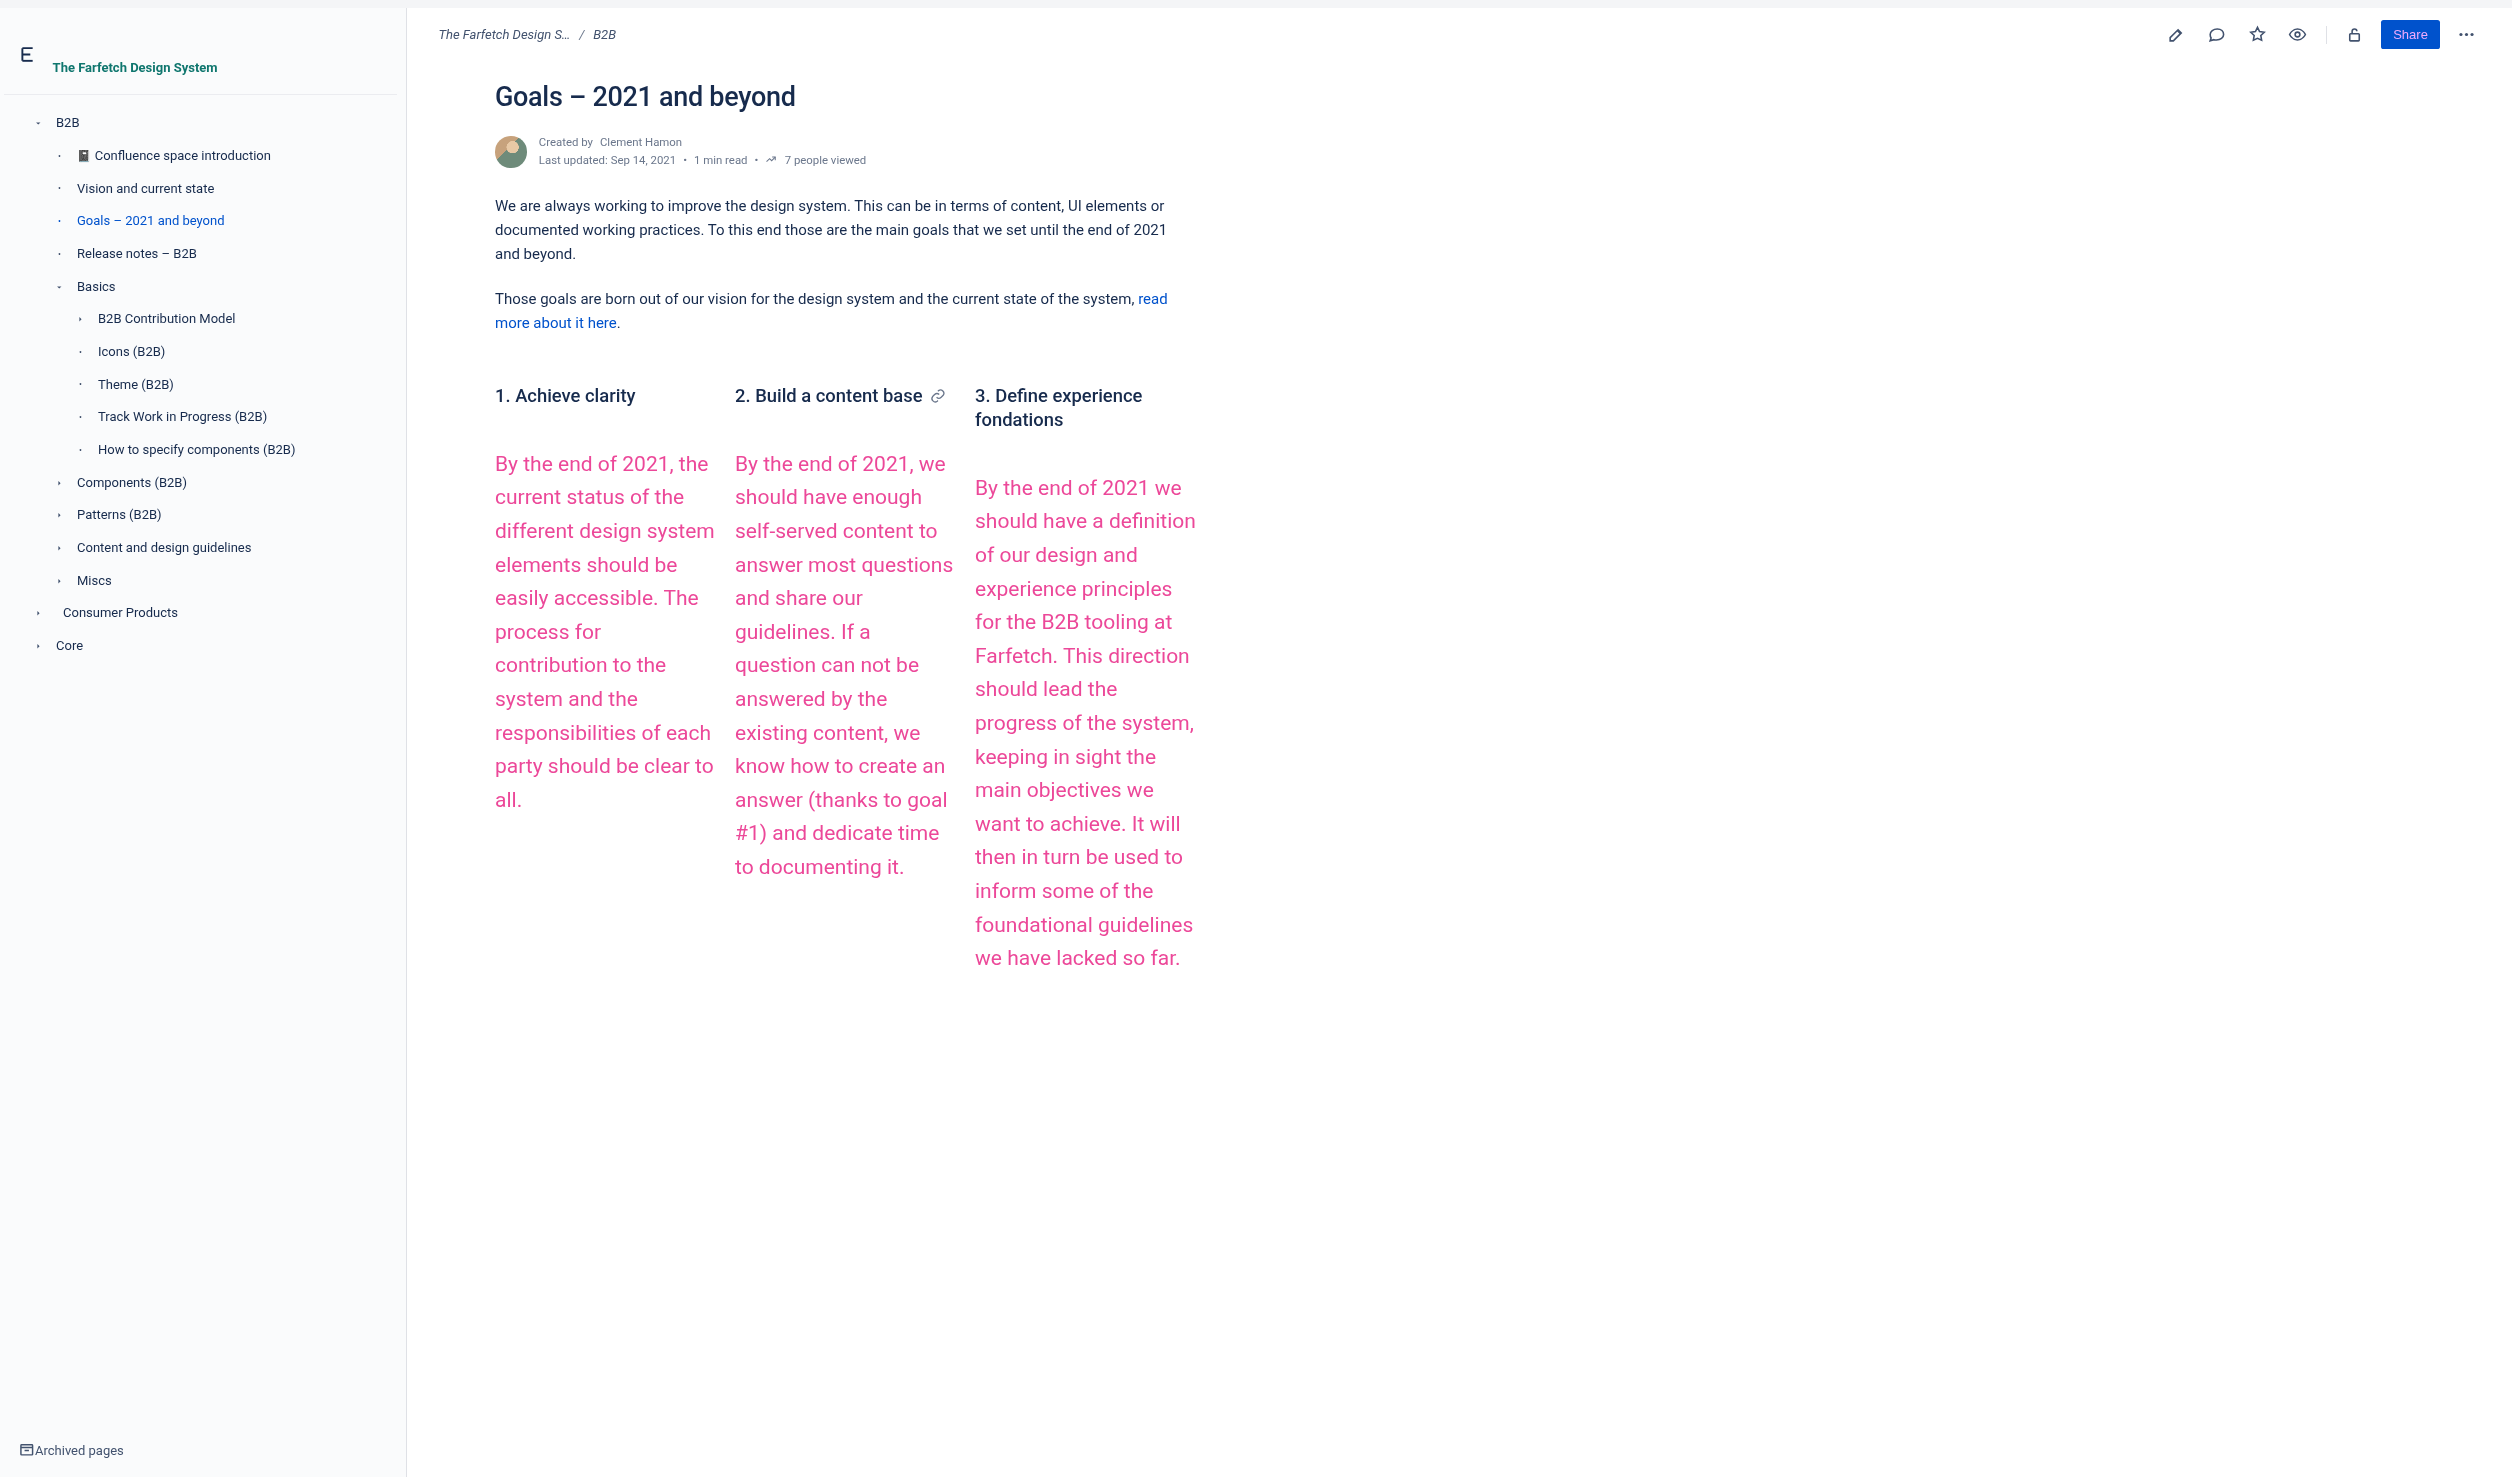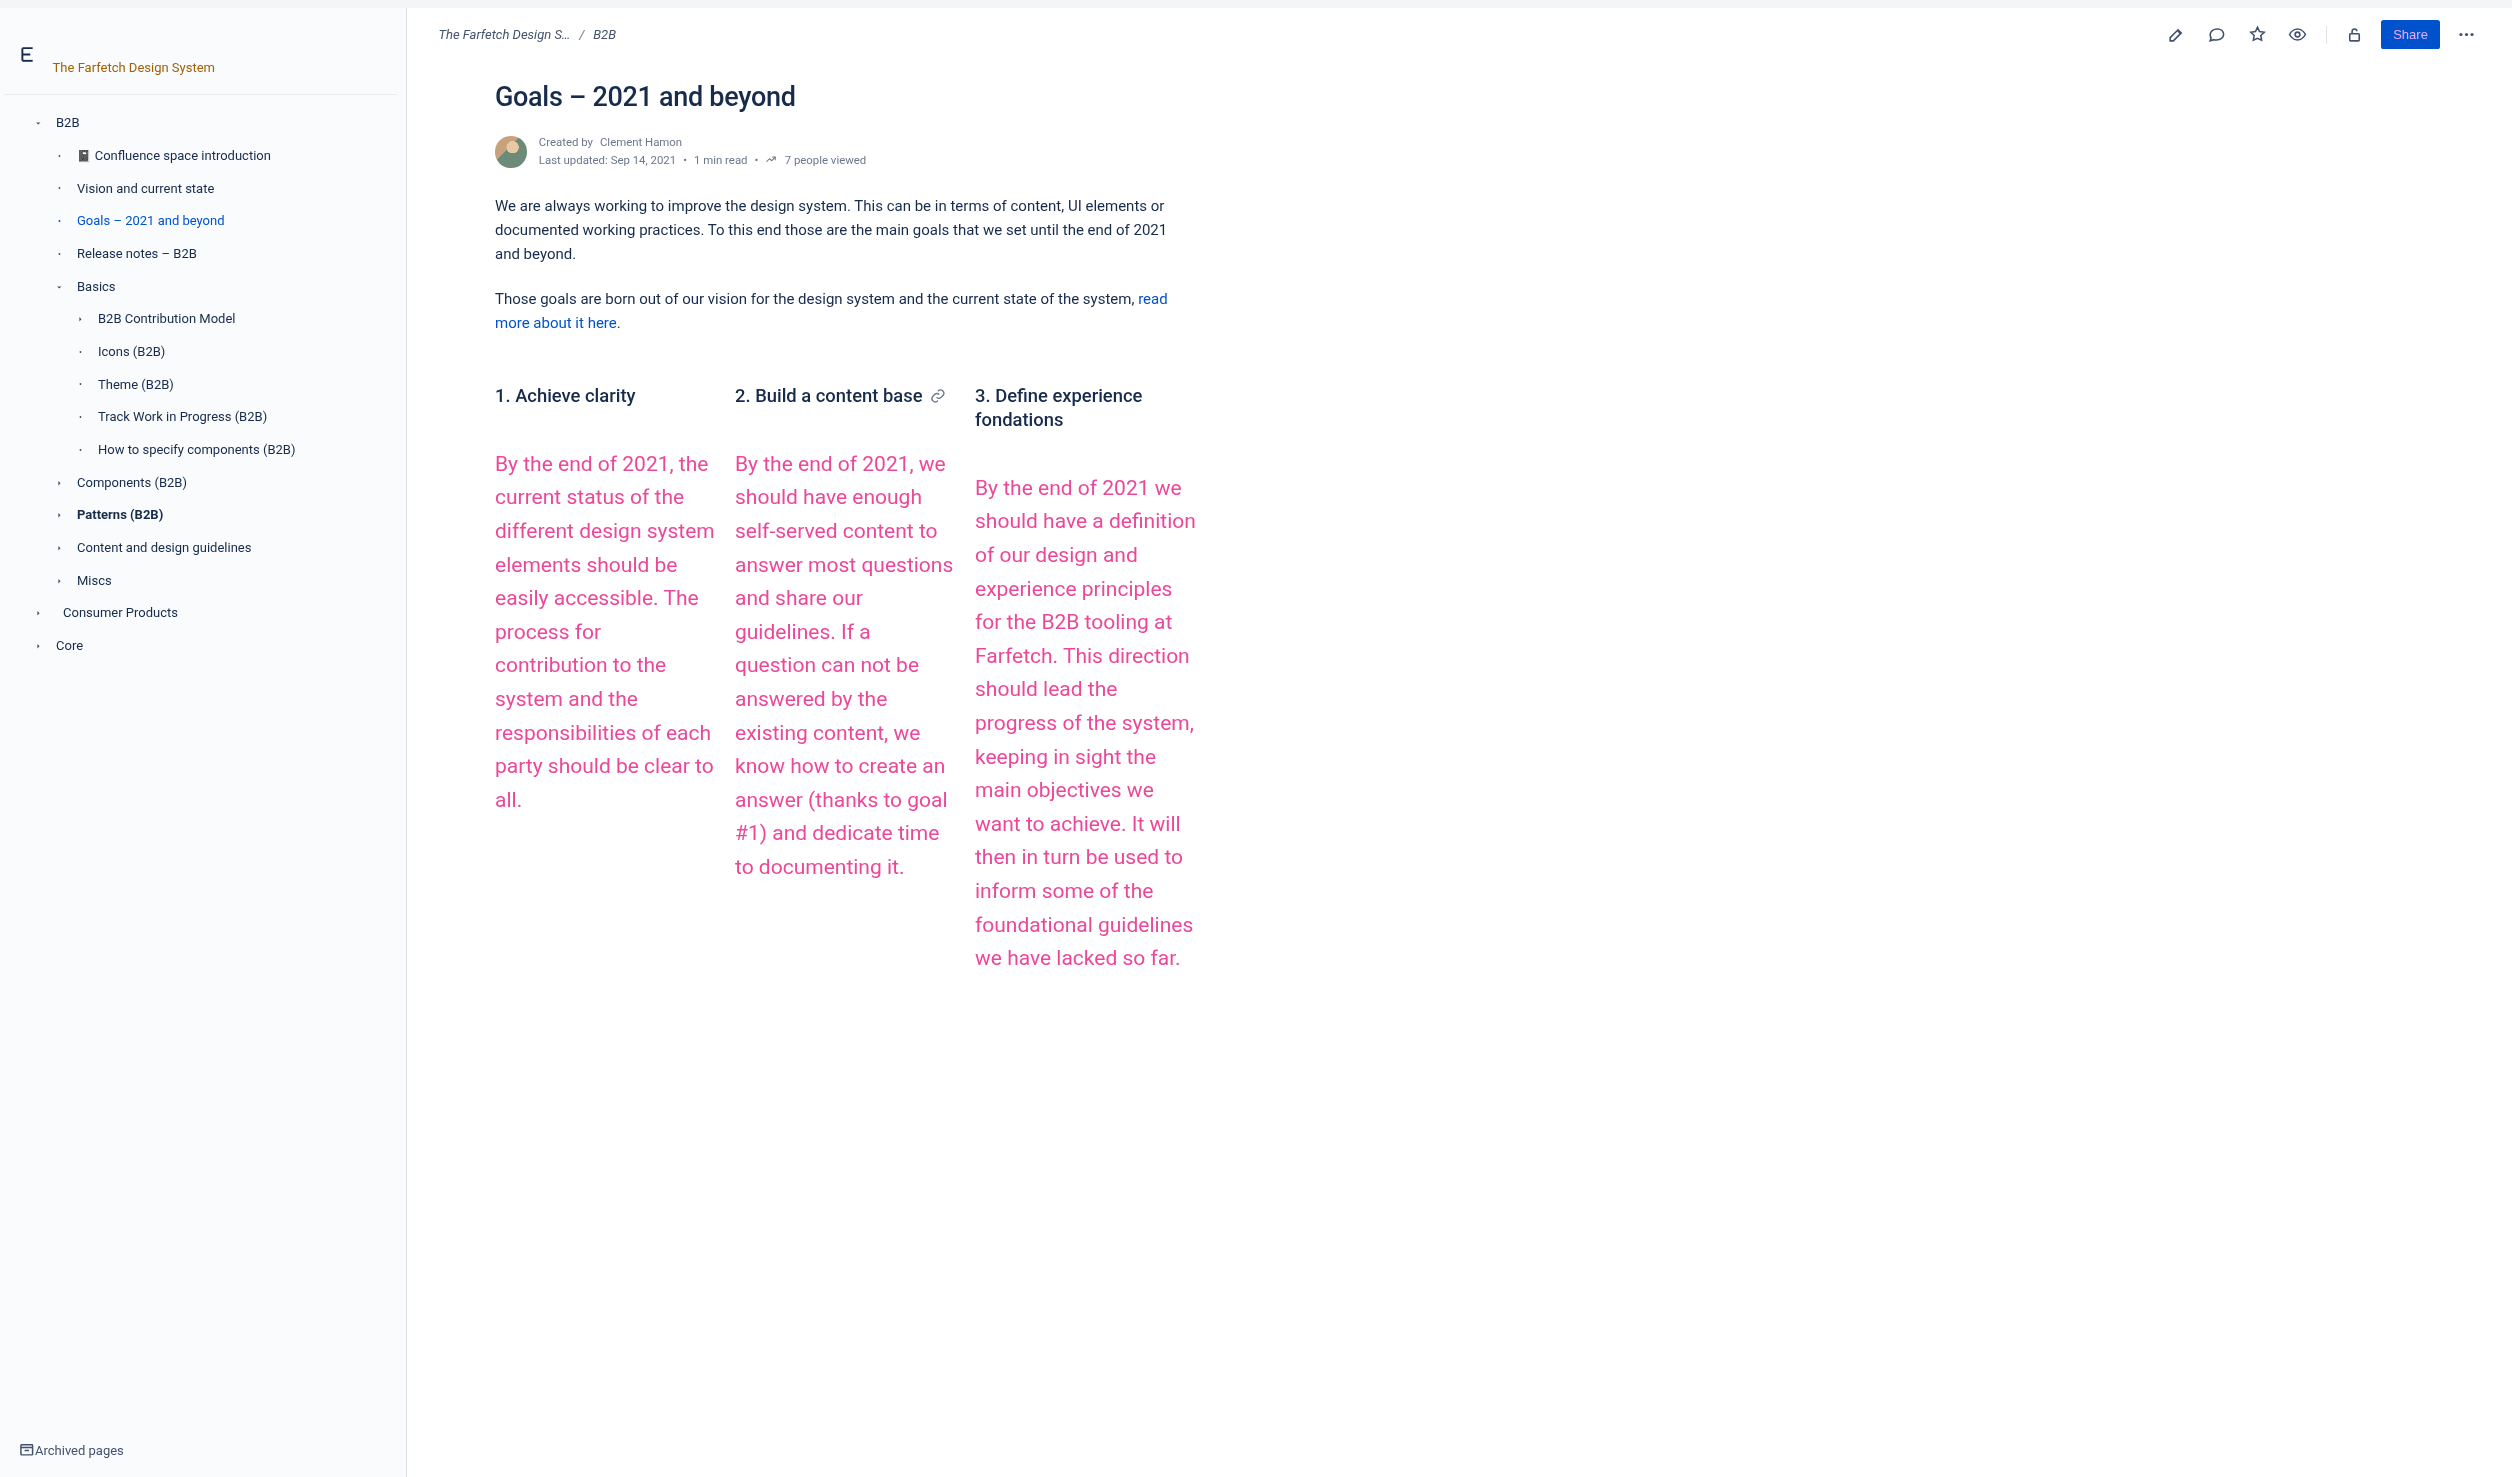--- a/index.html
+++ b/index.html
@@ -33,22 +33,22 @@
     border-bottom: 0.9px solid #EBECF0;
     margin: 0 8.8px 8.8px 3.5px;
   }
   .space-logo {
     width: 21px; height: 21px;
     display: flex; align-items: center; justify-content: center;
   }
   .space-logo svg { width: 19px; height: 19px; }
   .space-title {
     font-size: 13px;
-    font-weight: 400;
-    color: #a16207;
+    font-weight: 700;
+    color: #0f766e;
     margin-top: 26px;
   }
   .nav-tree {
     flex: 1;
     overflow-y: auto;
     padding: 3.5px 10.5px 0 7px;
   }
   .nav-item {
     display: flex;
     align-items: center;
@@ -276,21 +276,21 @@
           <span class="nav-label">How to specify components (B2B)</span>
         </div>
         <div class="nav-item" style="padding-left: 42px;">
           <span class="nav-icon nav-chev">
             <svg viewBox="0 0 24 24" fill="currentColor">
               <path d="M10 7l5 5-5 5z"></path>
             </svg>
           </span>
           <span class="nav-label">Components (B2B)</span>
         </div>
-        <div class="nav-item" style="padding-left: 42px; font-weight: bold;">
+        <div class="nav-item" style="padding-left: 42px;">
           <span class="nav-icon nav-chev">
             <svg viewBox="0 0 24 24" fill="currentColor">
               <path d="M10 7l5 5-5 5z"></path>
             </svg>
           </span>
           <span class="nav-label">Patterns (B2B)</span>
         </div>
         <div class="nav-item" style="padding-left: 42px;">
           <span class="nav-icon nav-chev">
             <svg viewBox="0 0 24 24" fill="currentColor">

